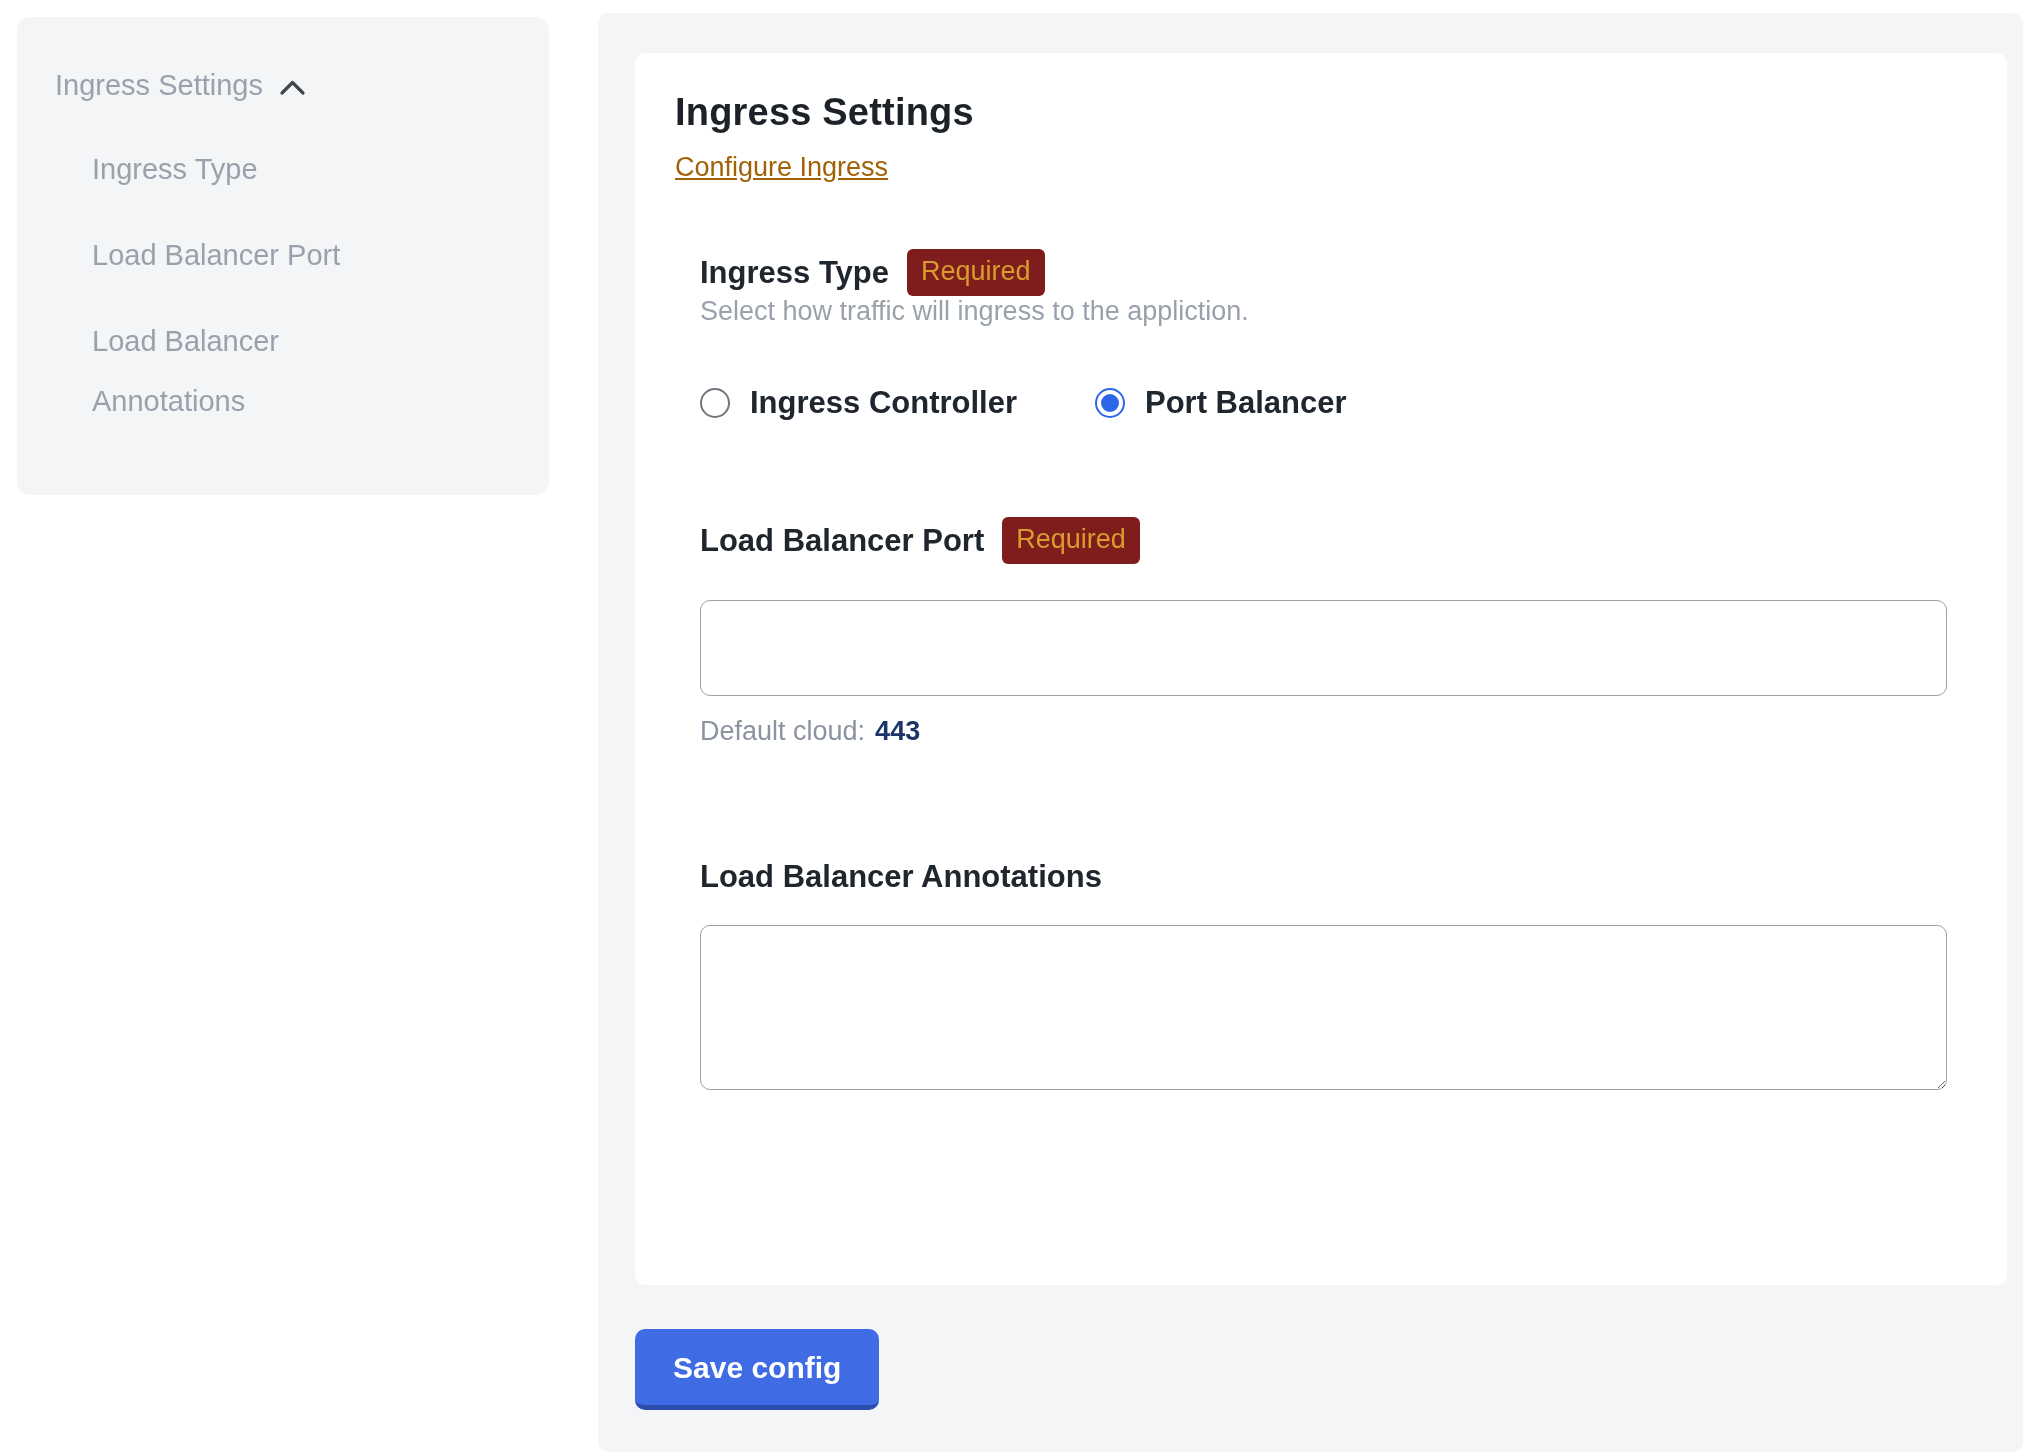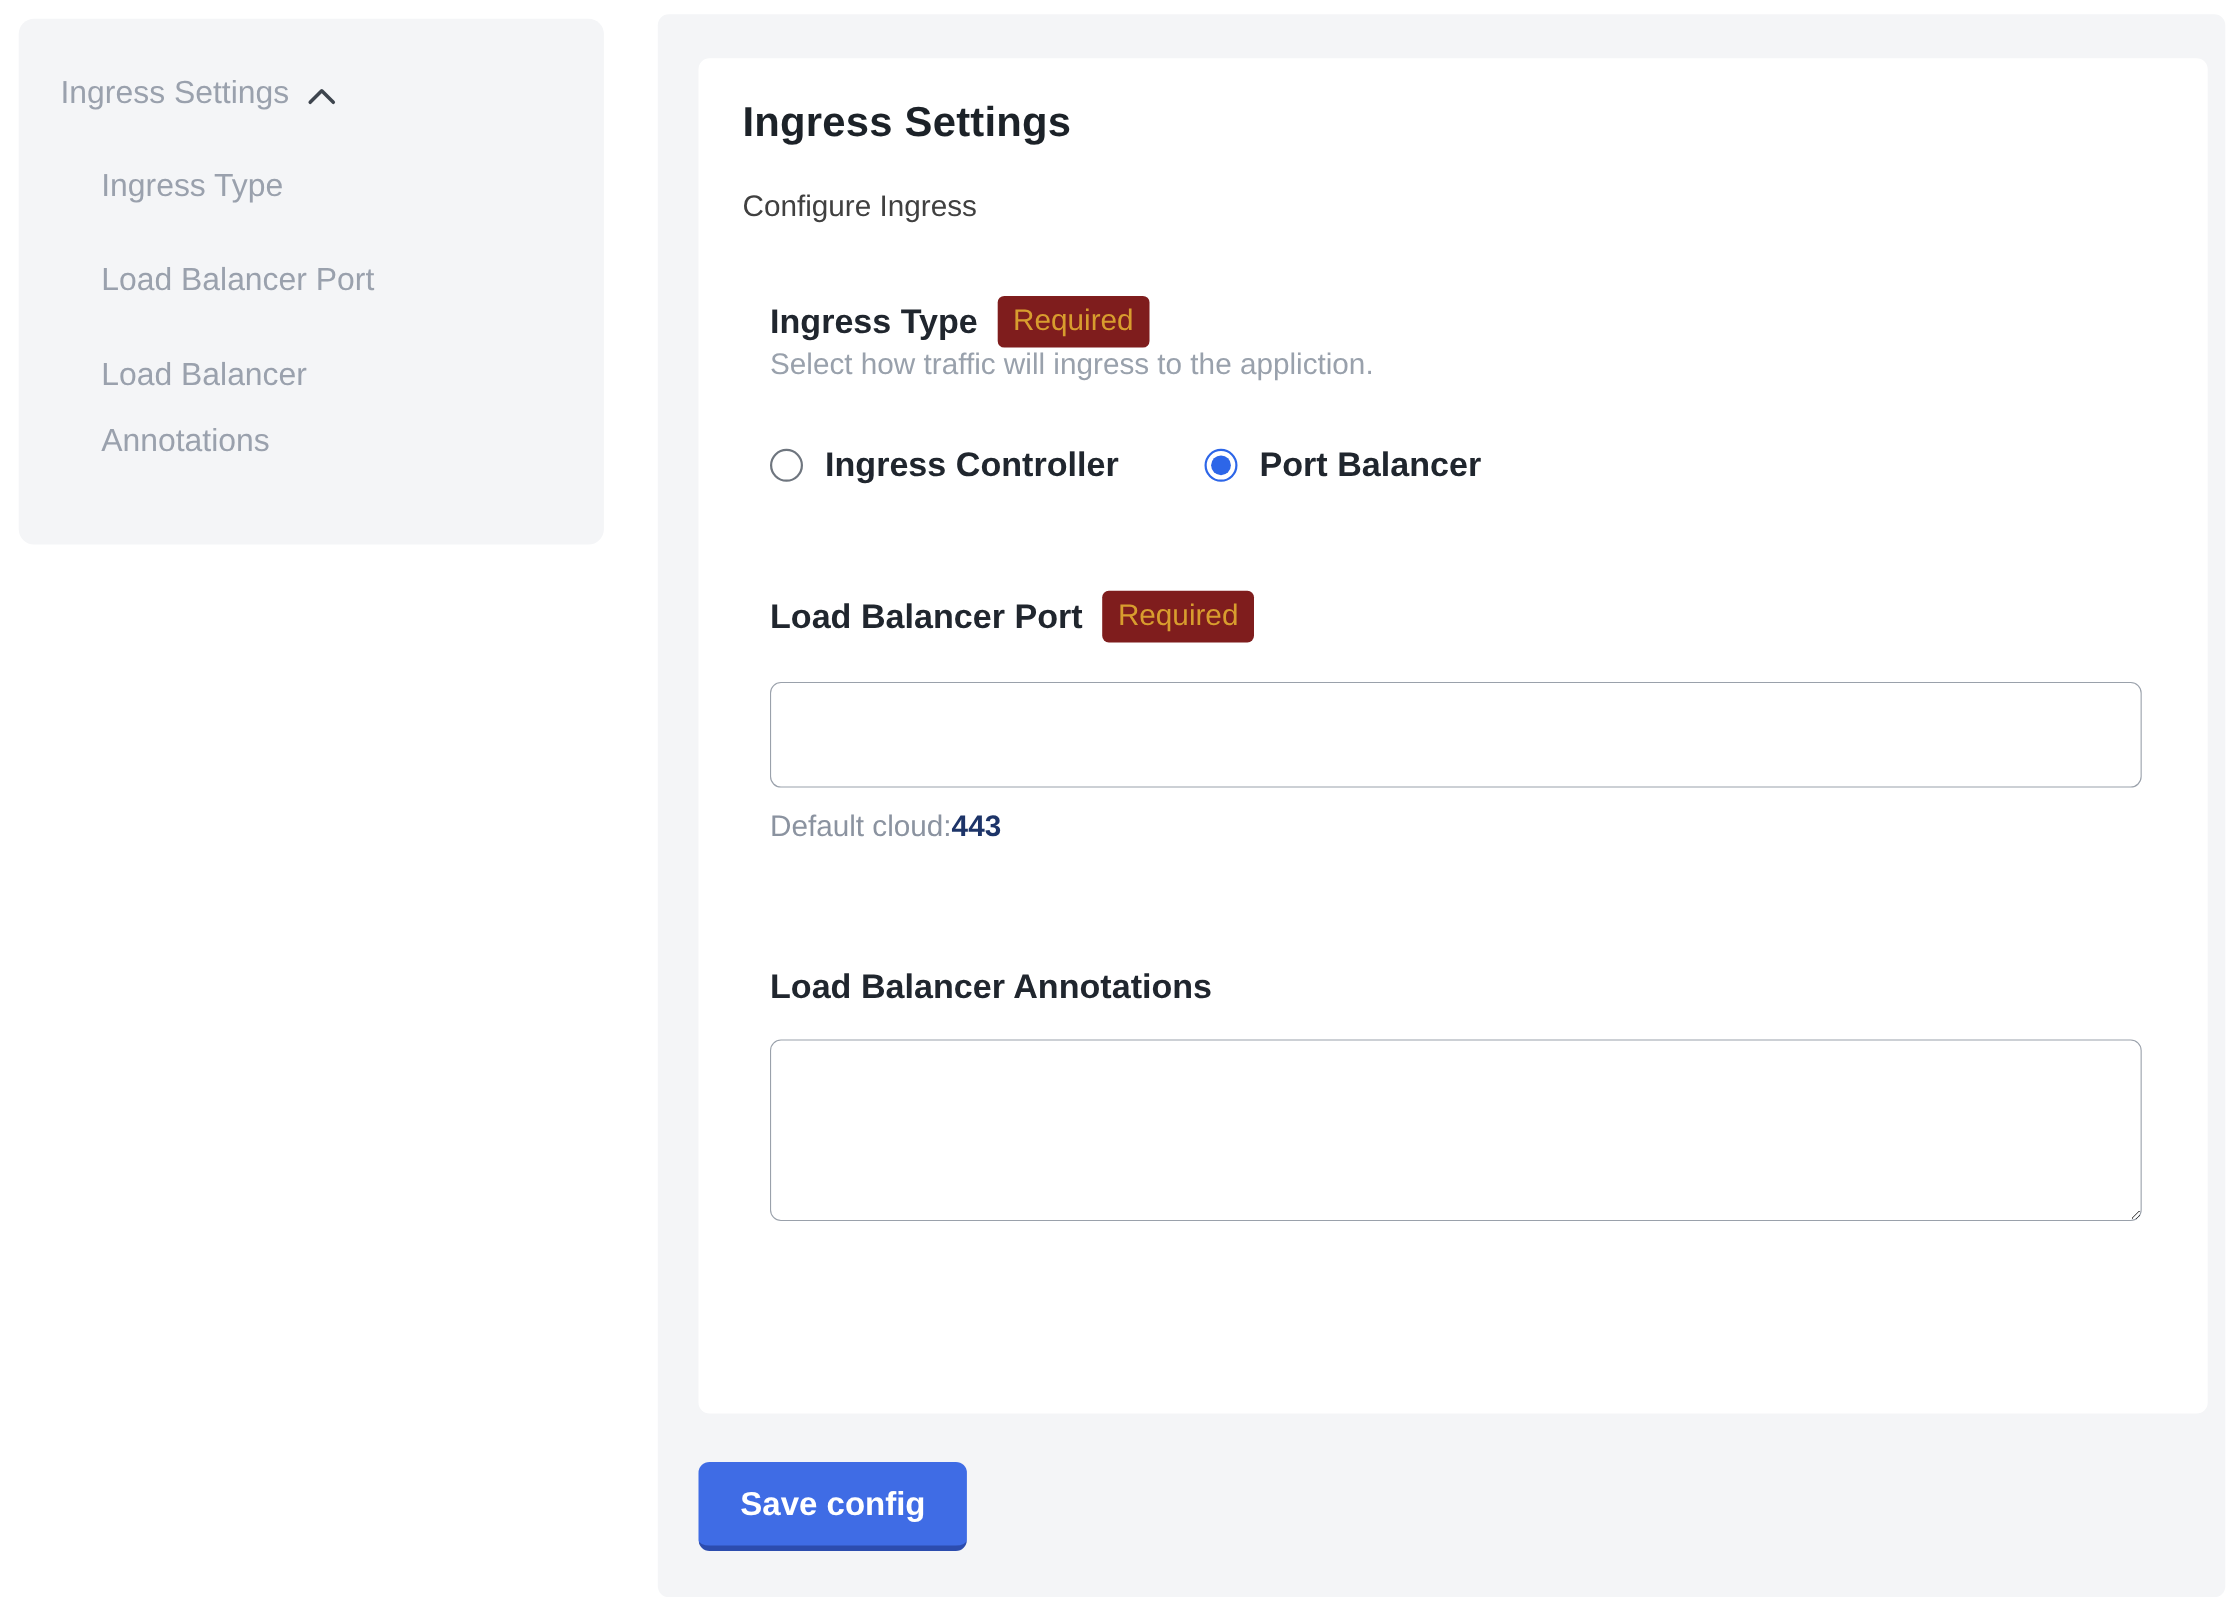--- a/index.html
+++ b/index.html
@@ -59,23 +59,24 @@
     border-radius: 10px;
     padding: 38px 42px 40px 40px;
   }
   .card-title {
     font-size: 38px;
     font-weight: 700;
     color: #1c2228;
     letter-spacing: 0.2px;
   }
   .card-subtitle {
-    margin-top: 38px;
-    font-size: 27px;
-    color: #404040;
+    margin-top: 18px;
+    font-size: 27px;
+    color: #a16207;
+    text-decoration: underline;
   }
   .card-body { padding-left: 25px; padding-right: 18px; }
 
   .field-label-row { display: flex; align-items: center; gap: 18px; }
   .field-label {
     font-size: 31px;
     font-weight: 700;
     color: #20262e;
   }
   .badge {
@@ -141,20 +142,21 @@
     display: block;
   }
   .default-row {
     margin-top: 20px;
     font-size: 27px;
     color: #8b93a0;
   }
   .default-value {
     color: #1d3468;
     font-weight: 600;
+    margin-left: 10px;
     text-align: center;
   }
 
   .field-lb-annotations { margin-top: 112px; }
   .text-area {
     margin-top: 30px;
     width: 100%;
     height: 165px;
     border: 1.5px solid #9aa1ab;
     border-radius: 10px;

